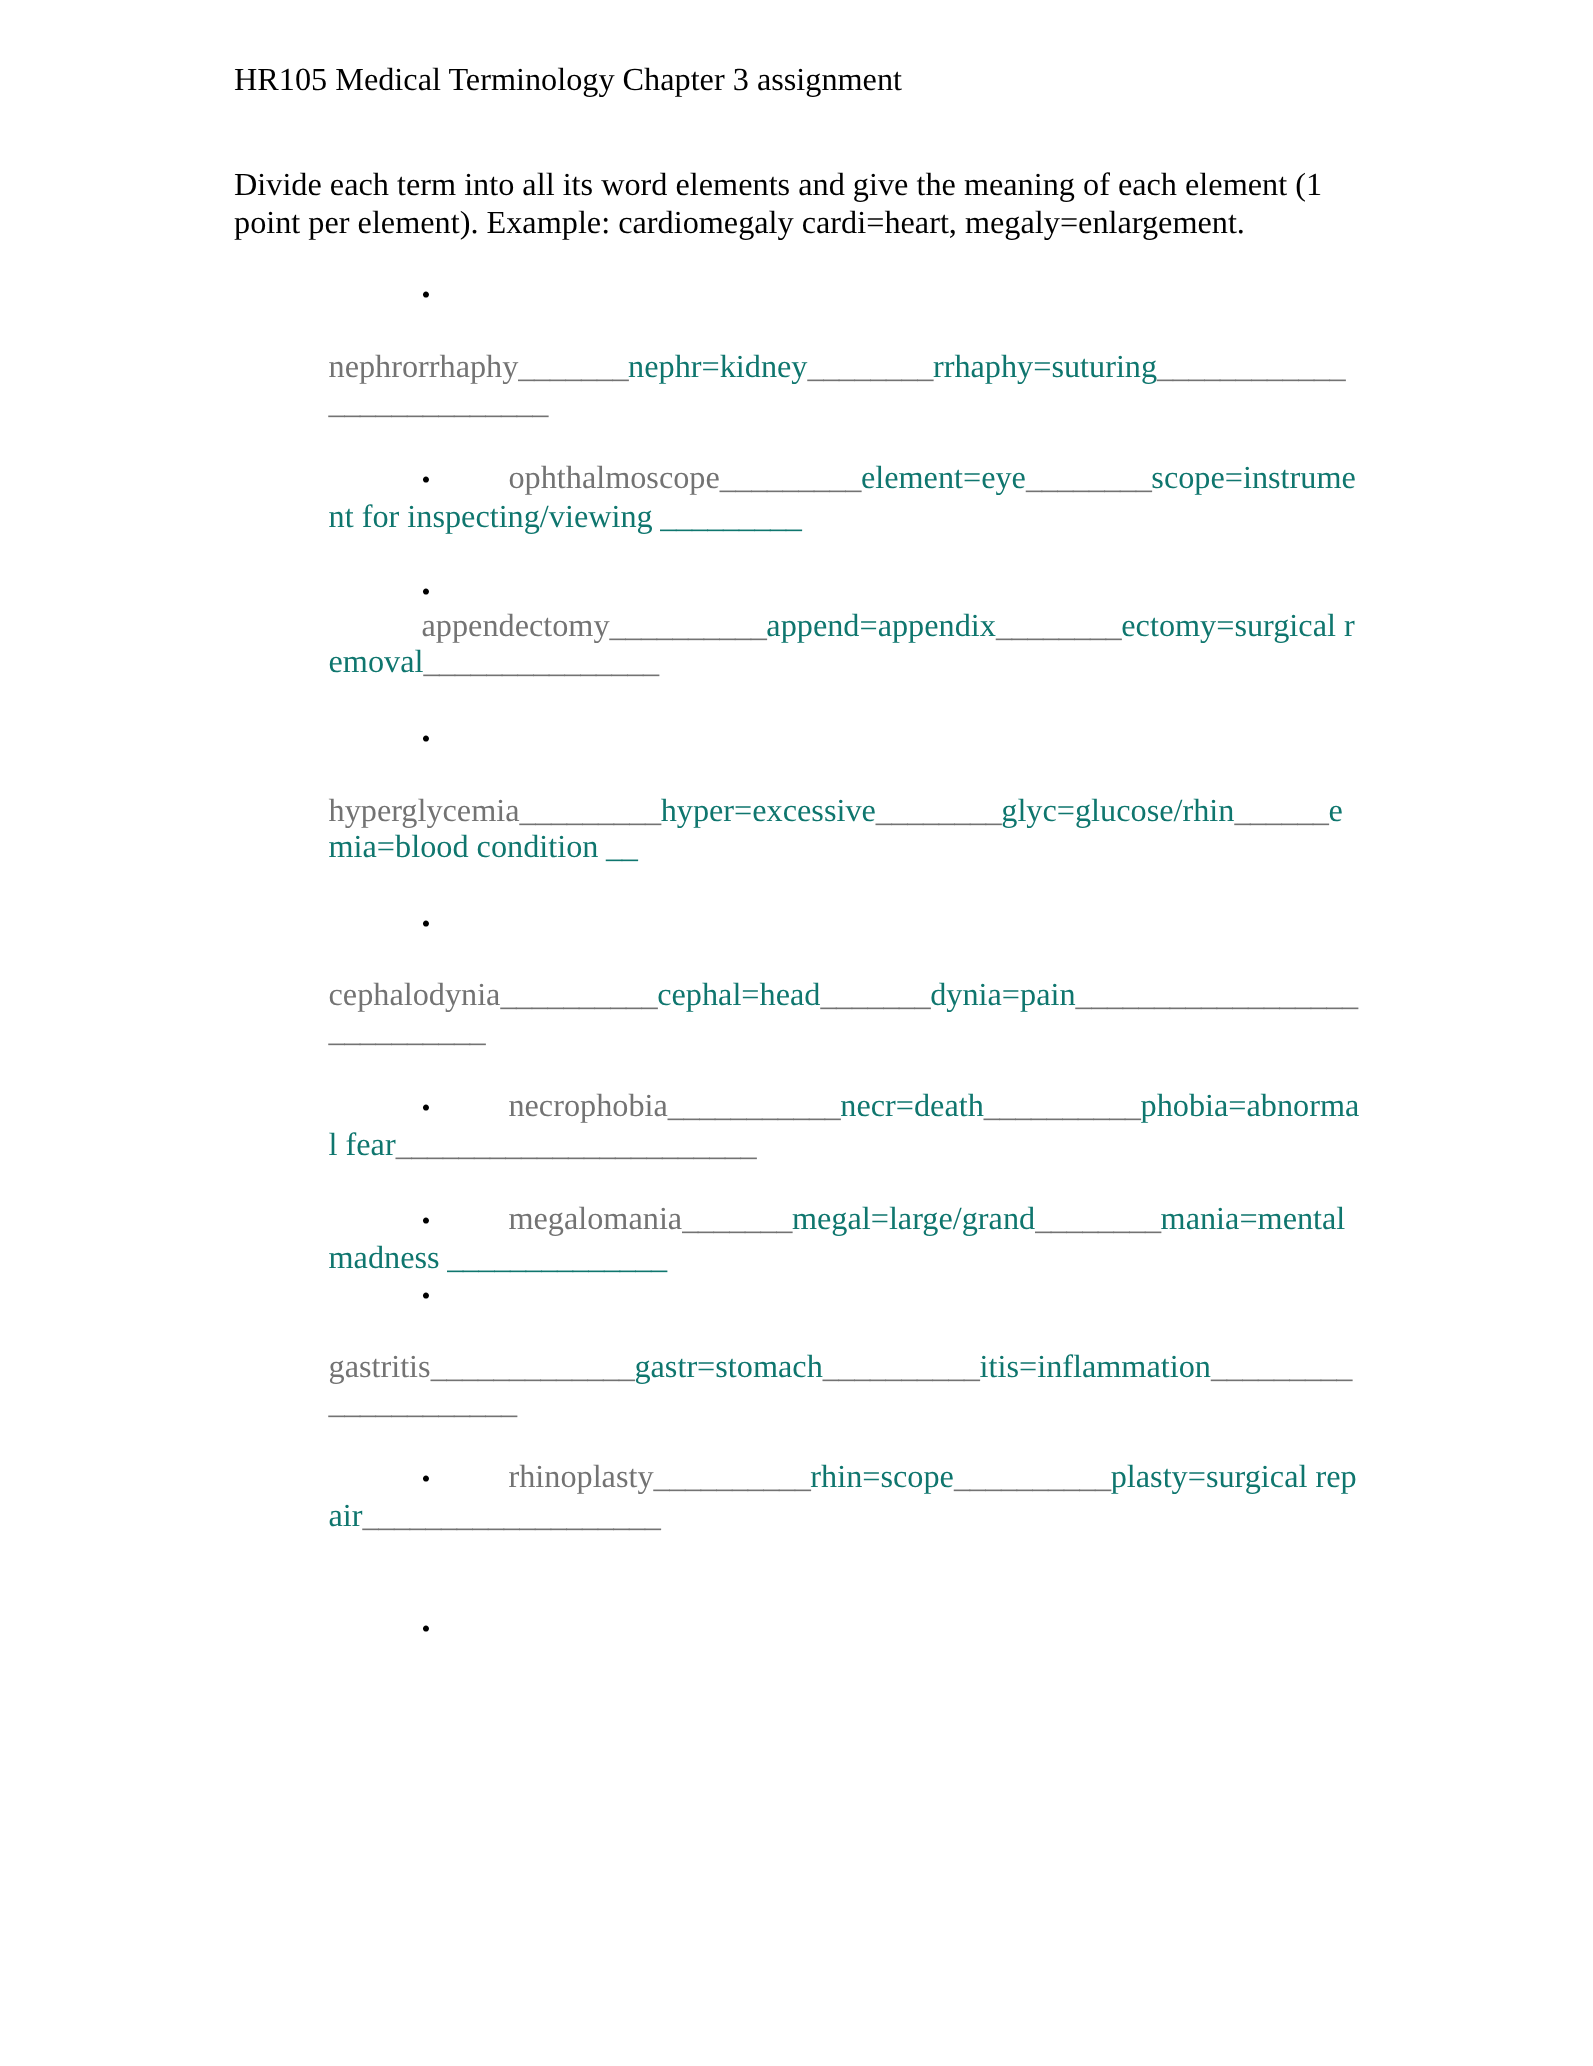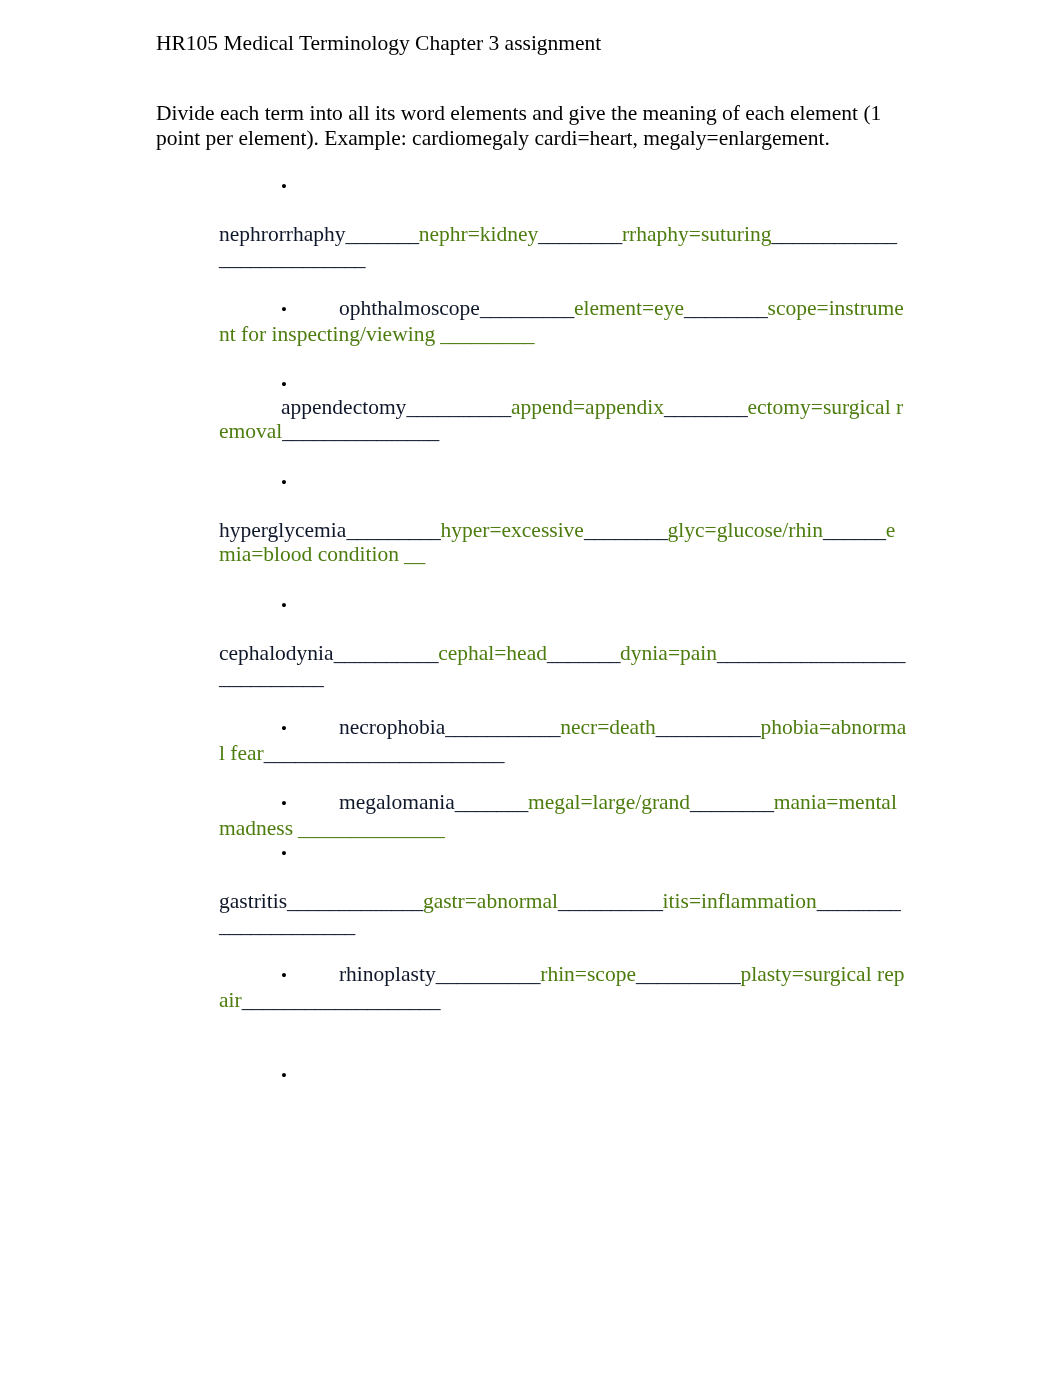--- a/index.html
+++ b/index.html
@@ -14,21 +14,21 @@
   .page {
     position: relative;
     width: 1062px;
     height: 1377px;
     background: #ffffff;
     overflow: hidden;
   }
   .content {
     position: absolute;
     left: 0;
-    top: 4px;
+    top: 14px;
     width: 1062px;
   }
 
   
   .hdr {
     margin-left: 156px;
     margin-right: 150px;
     font-size: 21.5px;
     line-height: 25.5px;
   }
@@ -64,22 +64,22 @@
     display: inline-block;
     font-size: 17px;
     line-height: 24px;
     vertical-align: baseline;
   }
   
   .bul-indent { display: inline-block; width: 62px; }
   
   .bul-tab { display: inline-block; width: 52px; }
 
-  .q { color: #0f172a; }
-  .a { color: #4d7c0f; text-align: right; }
+  .q { color: #737373; }
+  .a { color: #0f766e; text-align: right; }
   .spacer-md { height: 25px; }
   .spacer-lg { height: 26px; }
 
   .u { letter-spacing: -0.3px; }
 </style>
 </head>
 <body>
 
 <div class="page">
   <div class="content">
@@ -141,21 +141,21 @@
 
       <div class="spacer-md"></div>
 
       <div>
         <p class="item"><span class="bul-indent"></span><span class="bullet">•</span><span class="bul-tab"></span><span class="q">megalomania</span><span class="q u">_______</span><span class="a">megal=large/grand</span><span class="q u">________</span><span class="a">mania=mental madness</span><span class="a u"> ______________</span></p>
       </div>
 
       <div>
         <div class="bulletline"><span class="bul-indent"></span><span class="bullet">•</span></div>
         <div class="spacer-md"></div>
-        <p class="item"><span class="q">gastritis</span><span class="q u">_____________</span><span class="a">gastr=abnormal</span><span class="q u">__________</span><span class="a">itis=inflammation</span><span class="q u">___________</span><span class="q u">__________</span></p>
+        <p class="item"><span class="q">gastritis</span><span class="q u">_____________</span><span class="a">gastr=stomach</span><span class="q u">__________</span><span class="a">itis=inflammation</span><span class="q u">___________</span><span class="q u">__________</span></p>
       </div>
 
       <div class="spacer-md"></div>
 
       <div>
         <p class="item"><span class="bul-indent"></span><span class="bullet">•</span><span class="bul-tab"></span><span class="q">rhinoplasty</span><span class="q u">__________</span><span class="a">rhin=scope</span><span class="q u">__________</span><span class="a">plasty=surgical repair</span><span class="q u">___________________</span></p>
       </div>
 
       <div class="spacer-md"></div>
 

